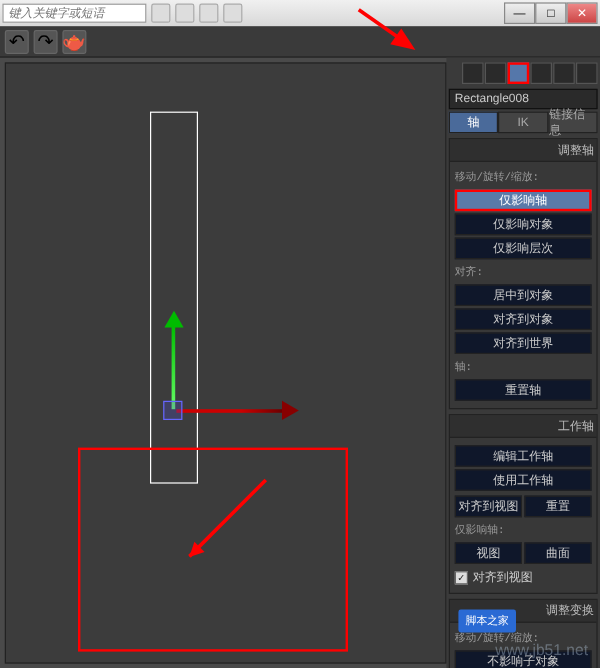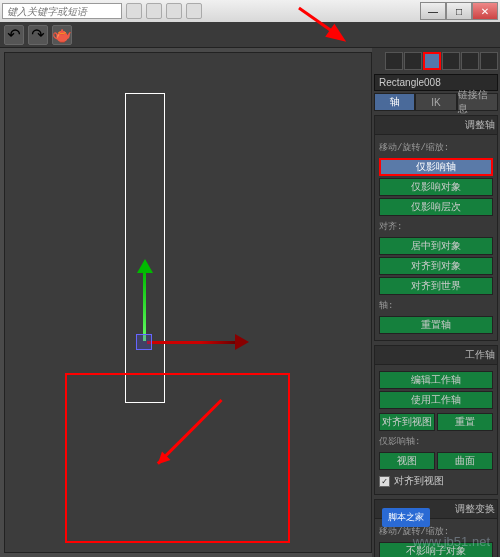--- a/index.html
+++ b/index.html
@@ -27,21 +27,21 @@
 
 .obj-name { background: #2a2a2a; color: #ccc; font-size: 10px; padding: 2px 4px; border: 1px solid #111; }
 .sub-tabs { display: flex; height: 18px; }
 .sub-tab { flex: 1; background: #444; border: 1px solid #222; color: #aaa; font-size: 10px; display: flex; align-items: center; justify-content: center; cursor: pointer; }
 .sub-tab.active { background: #4a6a9a; color: #fff; }
 
 .rollout { border: 1px solid #222; background: #383838; margin-top: 2px; }
 .rollout-header { background: #2f2f2f; color: #bbb; font-size: 10px; text-align: right; padding: 2px; border-bottom: 1px solid #222; }
 .rollout-body { padding: 4px; }
 .group-label { color: #999; font-size: 9px; padding: 2px 0; font-family: Liberation Mono, monospace; }
-.panel-btn { display: block; width: 100%; height: 18px; background: #15803d; border: 1px solid #222; color: #ccc; font-size: 10px; margin: 2px 0; cursor: pointer; }
+.panel-btn { display: block; width: 100%; height: 18px; background: #0f172a; border: 1px solid #222; color: #ccc; font-size: 10px; margin: 2px 0; cursor: pointer; }
 .panel-btn.highlighted { border: 2px solid #ff0000; background: #5a7aa8; color: #fff; }
 .btn-row { display: flex; gap: 2px; }
 .btn-row .panel-btn { flex: 1; }
 .chk-row { display: flex; align-items: center; gap: 4px; color: #ccc; font-size: 10px; padding: 2px 0; }
 .chk { width: 11px; height: 11px; background: #ddd; border: 1px solid #666; display: flex; align-items: center; justify-content: center; font-size: 8px; color: #222; }
 
 
 .rect-shape { position: absolute; left: 120px; top: 40px; width: 40px; height: 310px; border: 1px solid #fff; }
 .gizmo { position: absolute; left: 128px; top: 278px; }
 .axis-y { position: absolute; width: 3px; height: 70px; background: linear-gradient(#0b0,#6f6); left: 10px; top: -60px; }

